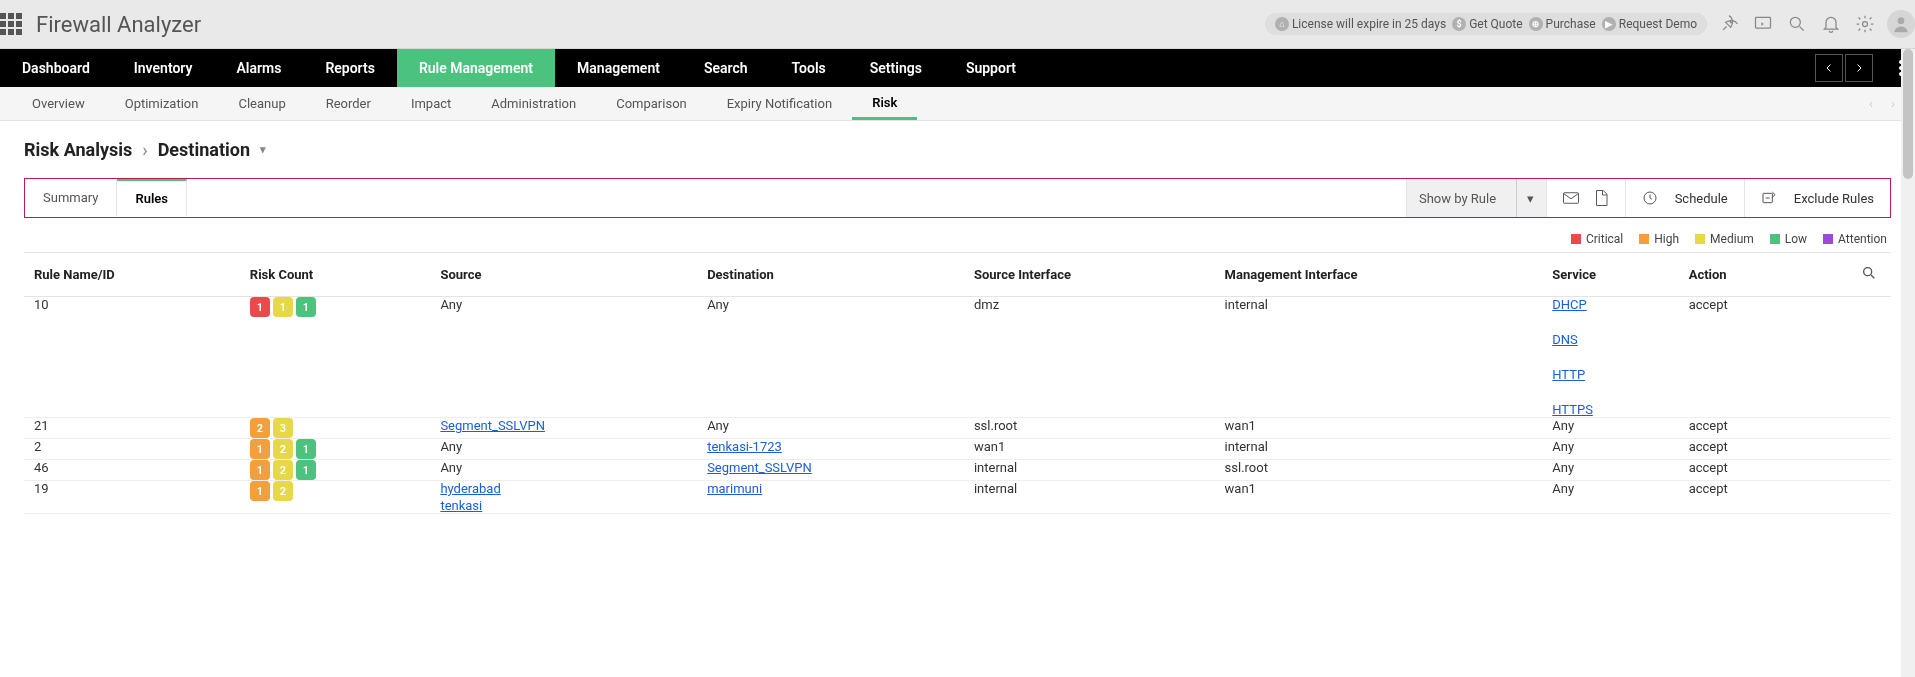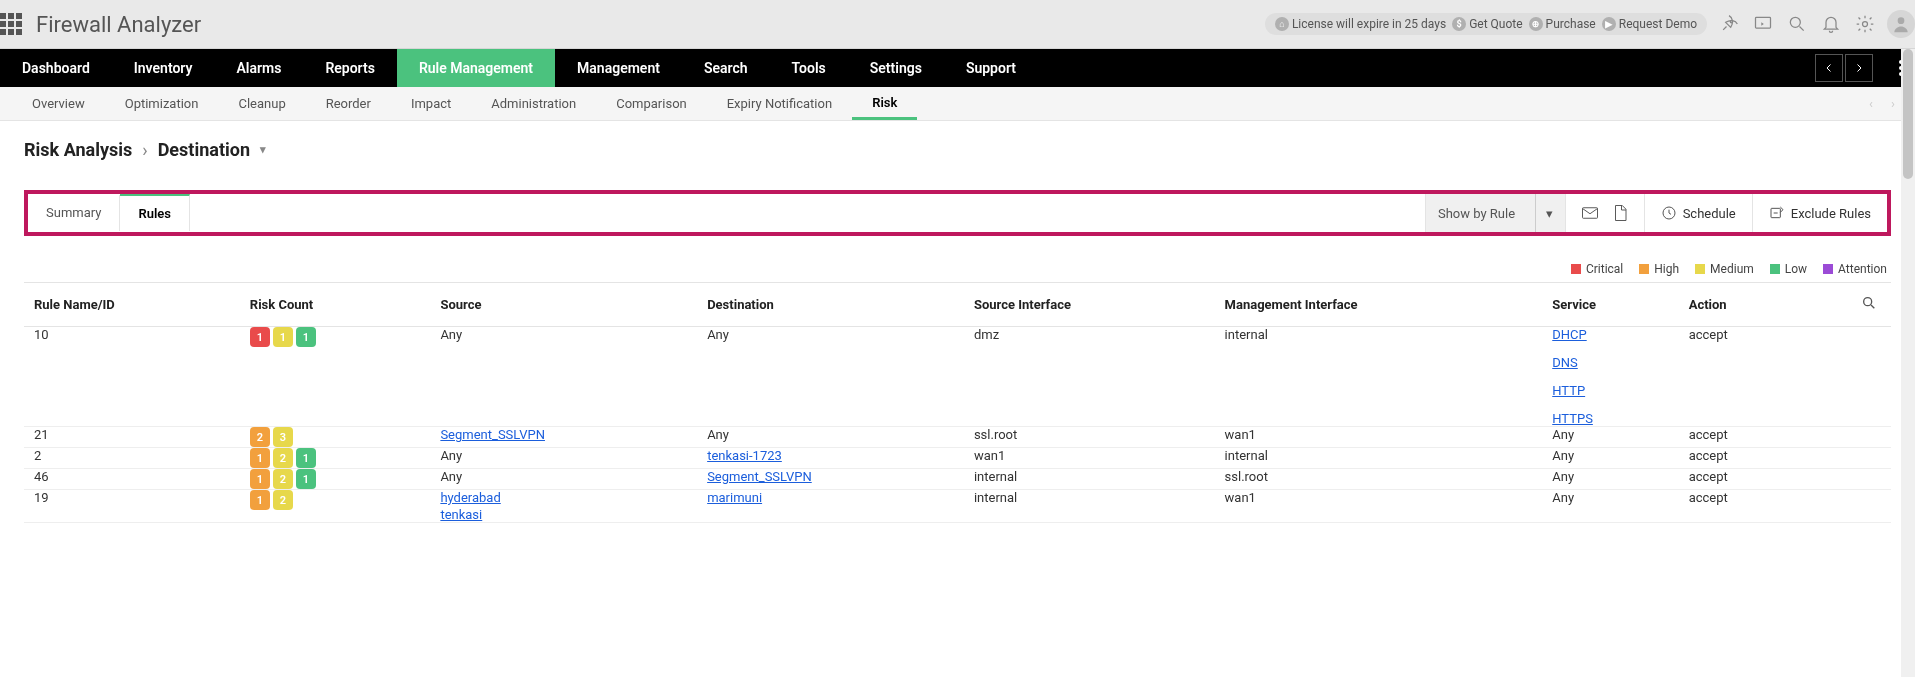--- a/index.html
+++ b/index.html
@@ -35,47 +35,47 @@
 .sub-nav-item.active { color:#000; border-bottom:3px solid #4bc27e; font-weight:600;}
 .sub-nav-arrows { margin-left:auto; display:flex; gap:2px; }
 .sub-arrow { width:20px; height:20px; display:flex; align-items:center; justify-content:center; color:#ccc; cursor:pointer;}
 
 
 .breadcrumb { padding: 18px 24px 14px; display:flex; align-items:center; gap:10px; font-size:18px; font-weight:700; color:#222;}
 .breadcrumb .sep { color:#888; font-weight:400;}
 .breadcrumb .dd { font-size:11px; color:#888; cursor:pointer;}
 
 
-.toolbar-row { display:flex; align-items:center; margin:16px 24px; border:4px solid #be185d;}
+.toolbar-row { display:flex; align-items:center; margin:4px 24px; border:1px solid #be185d;}
 .tab-group { display:flex; }
 .tab { padding: 10px 18px; font-size:13px; color:#555; cursor:pointer; border-right:1px solid #e4e4e4;}
 .tab.active { color:#000; font-weight:600; border-top:2px solid #4bc27e; margin-top:-1px; background:#fff;}
 .toolbar-actions { margin-left:auto; display:flex; align-items:stretch; }
 .show-by { display:flex; align-items:center; background:#f0f0f0; border-left:1px solid #e4e4e4; border-right:1px solid #e4e4e4; padding:0 12px; height:38px; cursor:pointer; color:#555; gap:20px;}
 .show-by .caret { border-left:1px solid #ccc; padding-left:10px; height:100%; display:flex; align-items:center;}
 .action-icons { display:flex; align-items:center; border-right:1px solid #e4e4e4; padding:0 14px; gap:10px;}
 .action-icons svg { width:20px; height:18px; stroke:#555; fill:none; stroke-width:1.3; cursor:pointer;}
-.action-btn { display:flex; align-items:center; gap:6px; padding:0 16px; border-right:1px solid #e4e4e4; cursor:pointer; color:#333;}
+.action-btn { display:flex; align-items:center; gap:17px; padding:0 16px; border-right:1px solid #e4e4e4; cursor:pointer; color:#333;}
 .action-btn:last-child { border-right:none;}
 .action-btn svg { width:16px; height:16px; stroke:#555; fill:none; stroke-width:1.5;}
 
 
 .legend { display:flex; justify-content:flex-end; gap:16px; padding:10px 28px 6px; font-size:12px; color:#444;}
 .legend-item { display:flex; align-items:center; gap:5px;}
 .legend-sq { width:10px; height:10px; }
 
 
 .table-wrap { margin:0 24px; }
 table { width:100%; border-collapse:collapse; }
 thead th { text-align:left; font-weight:700; font-size:13px; color:#222; padding:12px 10px; border-top:1px solid #e4e4e4; border-bottom:1px solid #e4e4e4;}
 thead th:last-child { text-align:right; padding-right:14px;}
 tbody td { padding:0 10px; border-bottom:1px solid #eee; font-size:13px; color:#333; vertical-align:top;}
 .badge { display:inline-flex; align-items:center; justify-content:center; min-width:20px; height:20px; border-radius:4px; color:#fff; font-size:11px; font-weight:600; margin-right:3px; padding:0 5px;}
 .link { color:#1b5edc; text-decoration:underline; cursor:pointer; }
-.svc-list { display:flex; flex-direction:column; gap:13px;}
+.svc-list { display:flex; flex-direction:column; gap:20px;}
 .src-list { display:flex; flex-direction:column; gap:2px;}
 .search-th svg { width:16px; height:16px; stroke:#555; fill:none; stroke-width:2; cursor:pointer;}
 
 
 .scrollbar-stub { position:fixed; right:0; top:49px; bottom:0; width:14px; background:#f0f0f0;}
 .scrollbar-thumb { position:absolute; top:0; width:10px; left:2px; height:130px; background:#c4c4c4; border-radius:5px;}
 </style>
 </head>
 <body>
 

